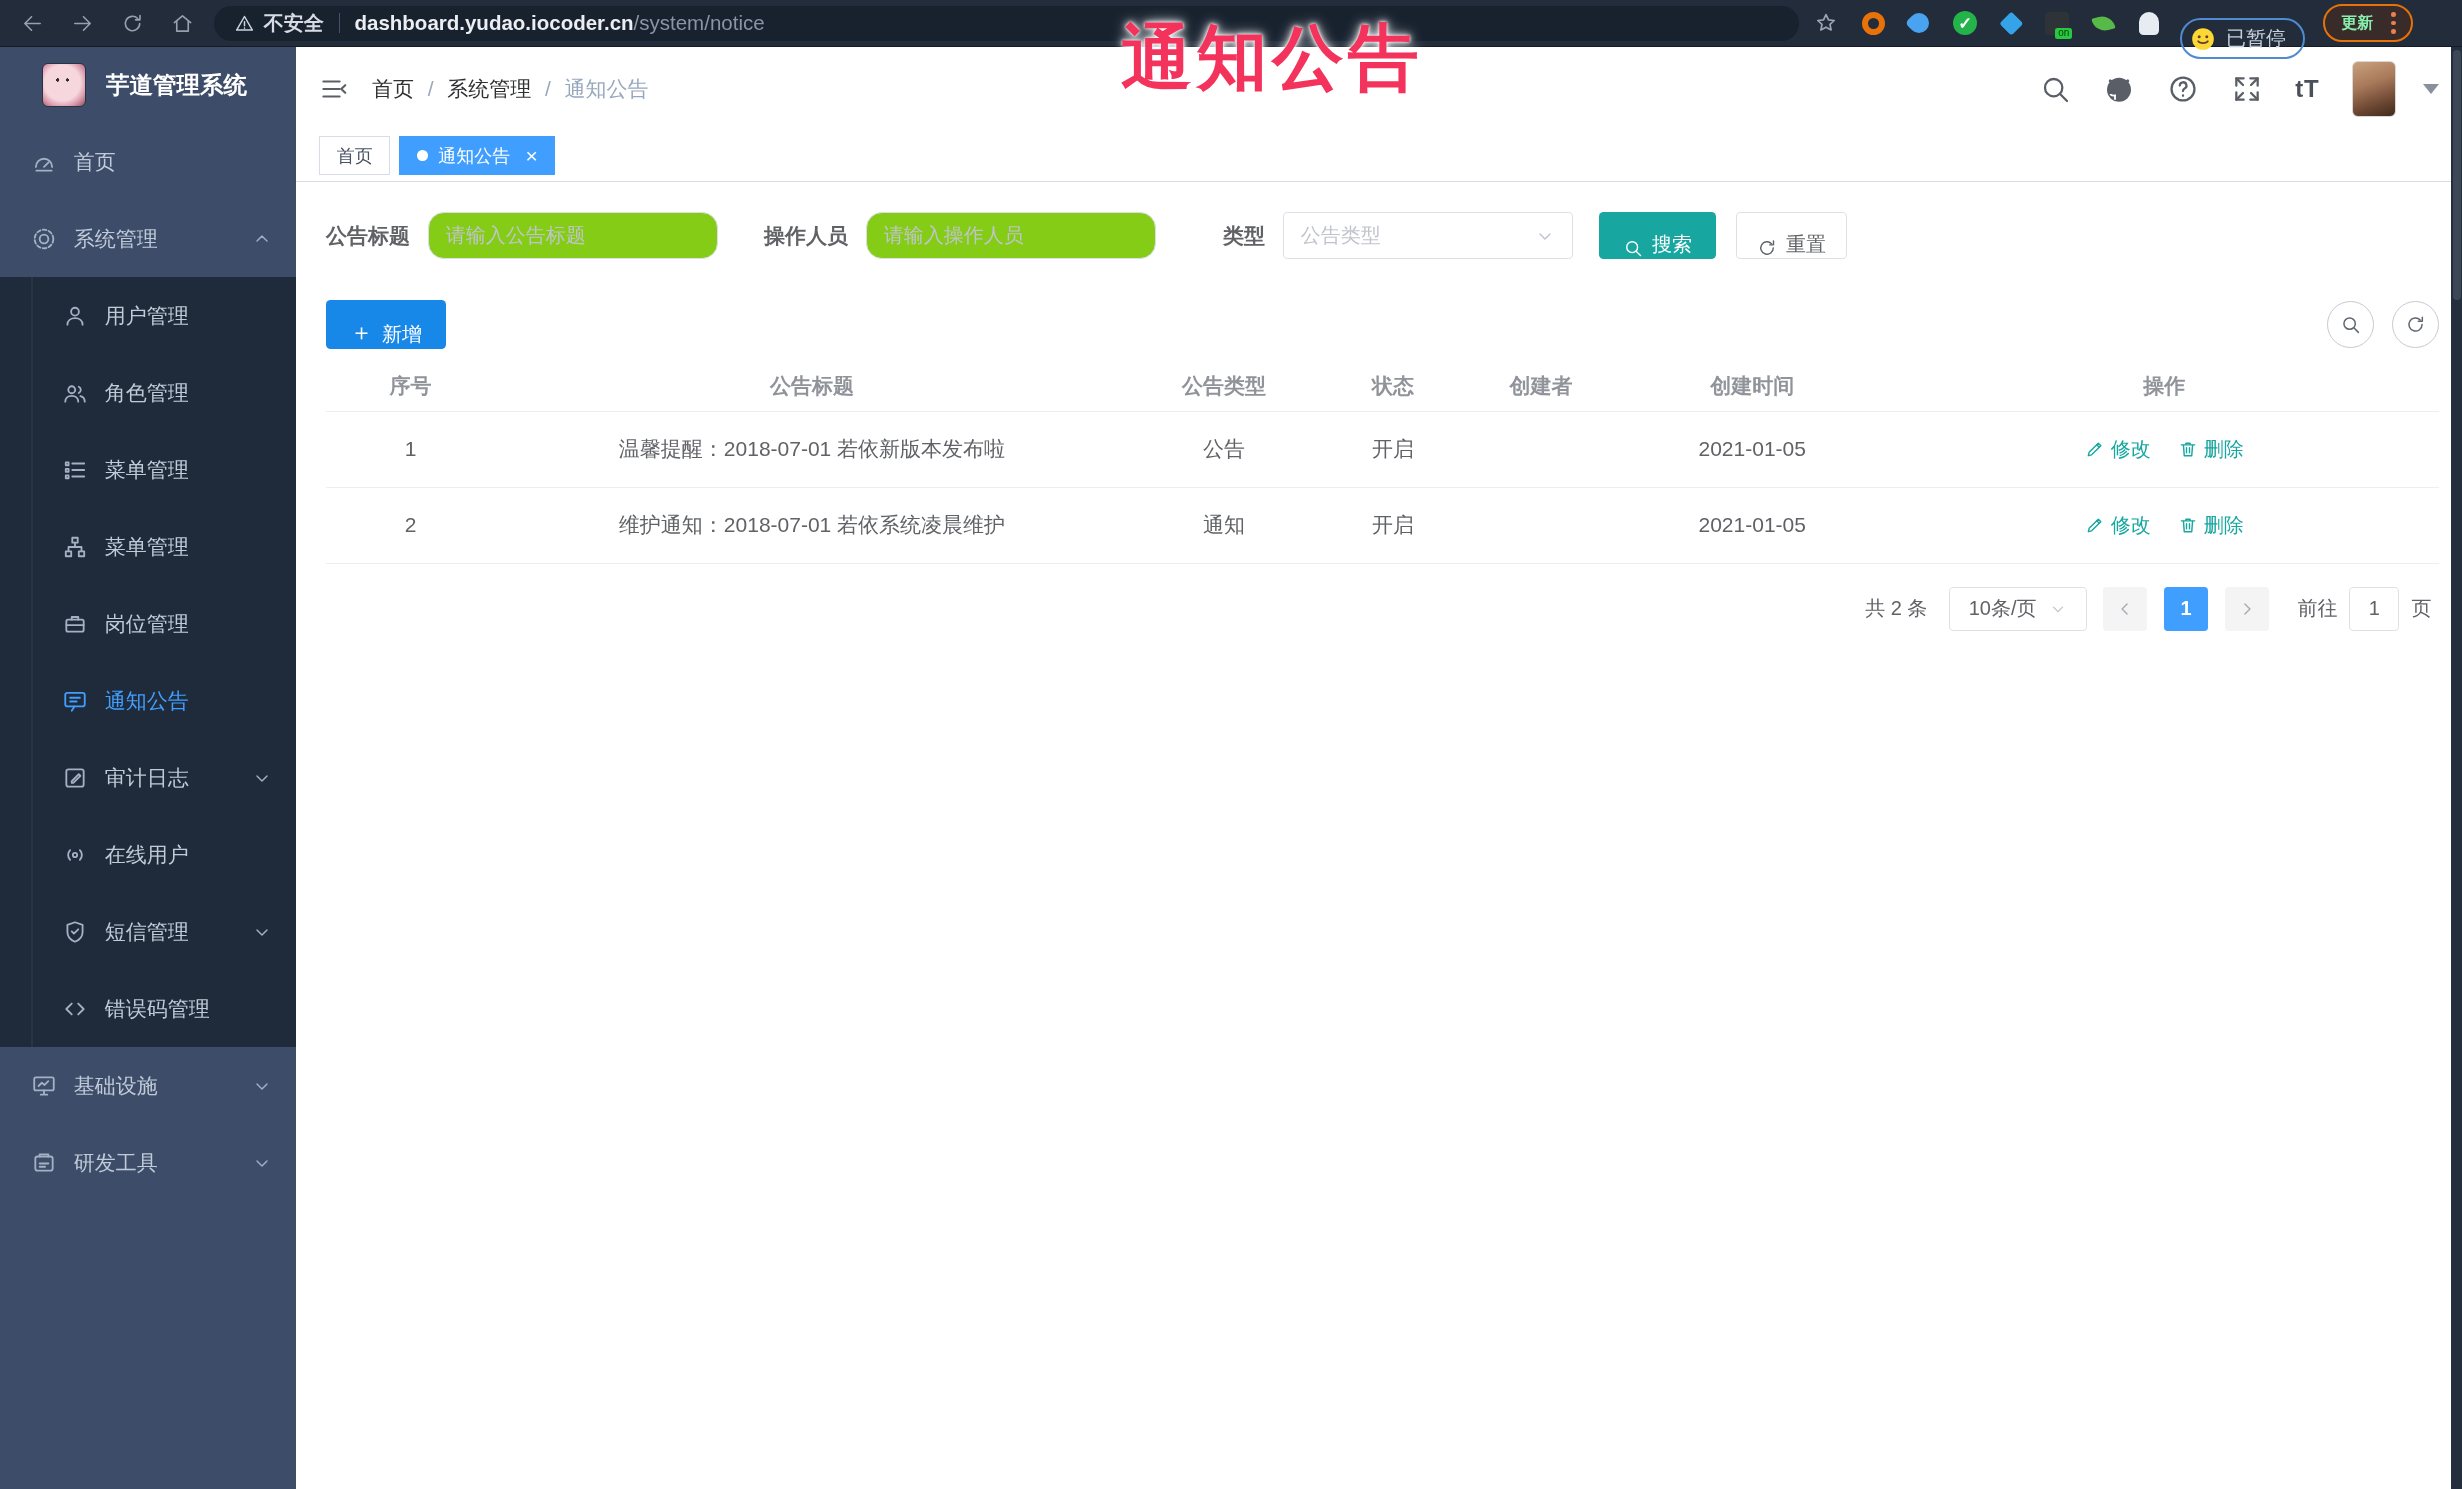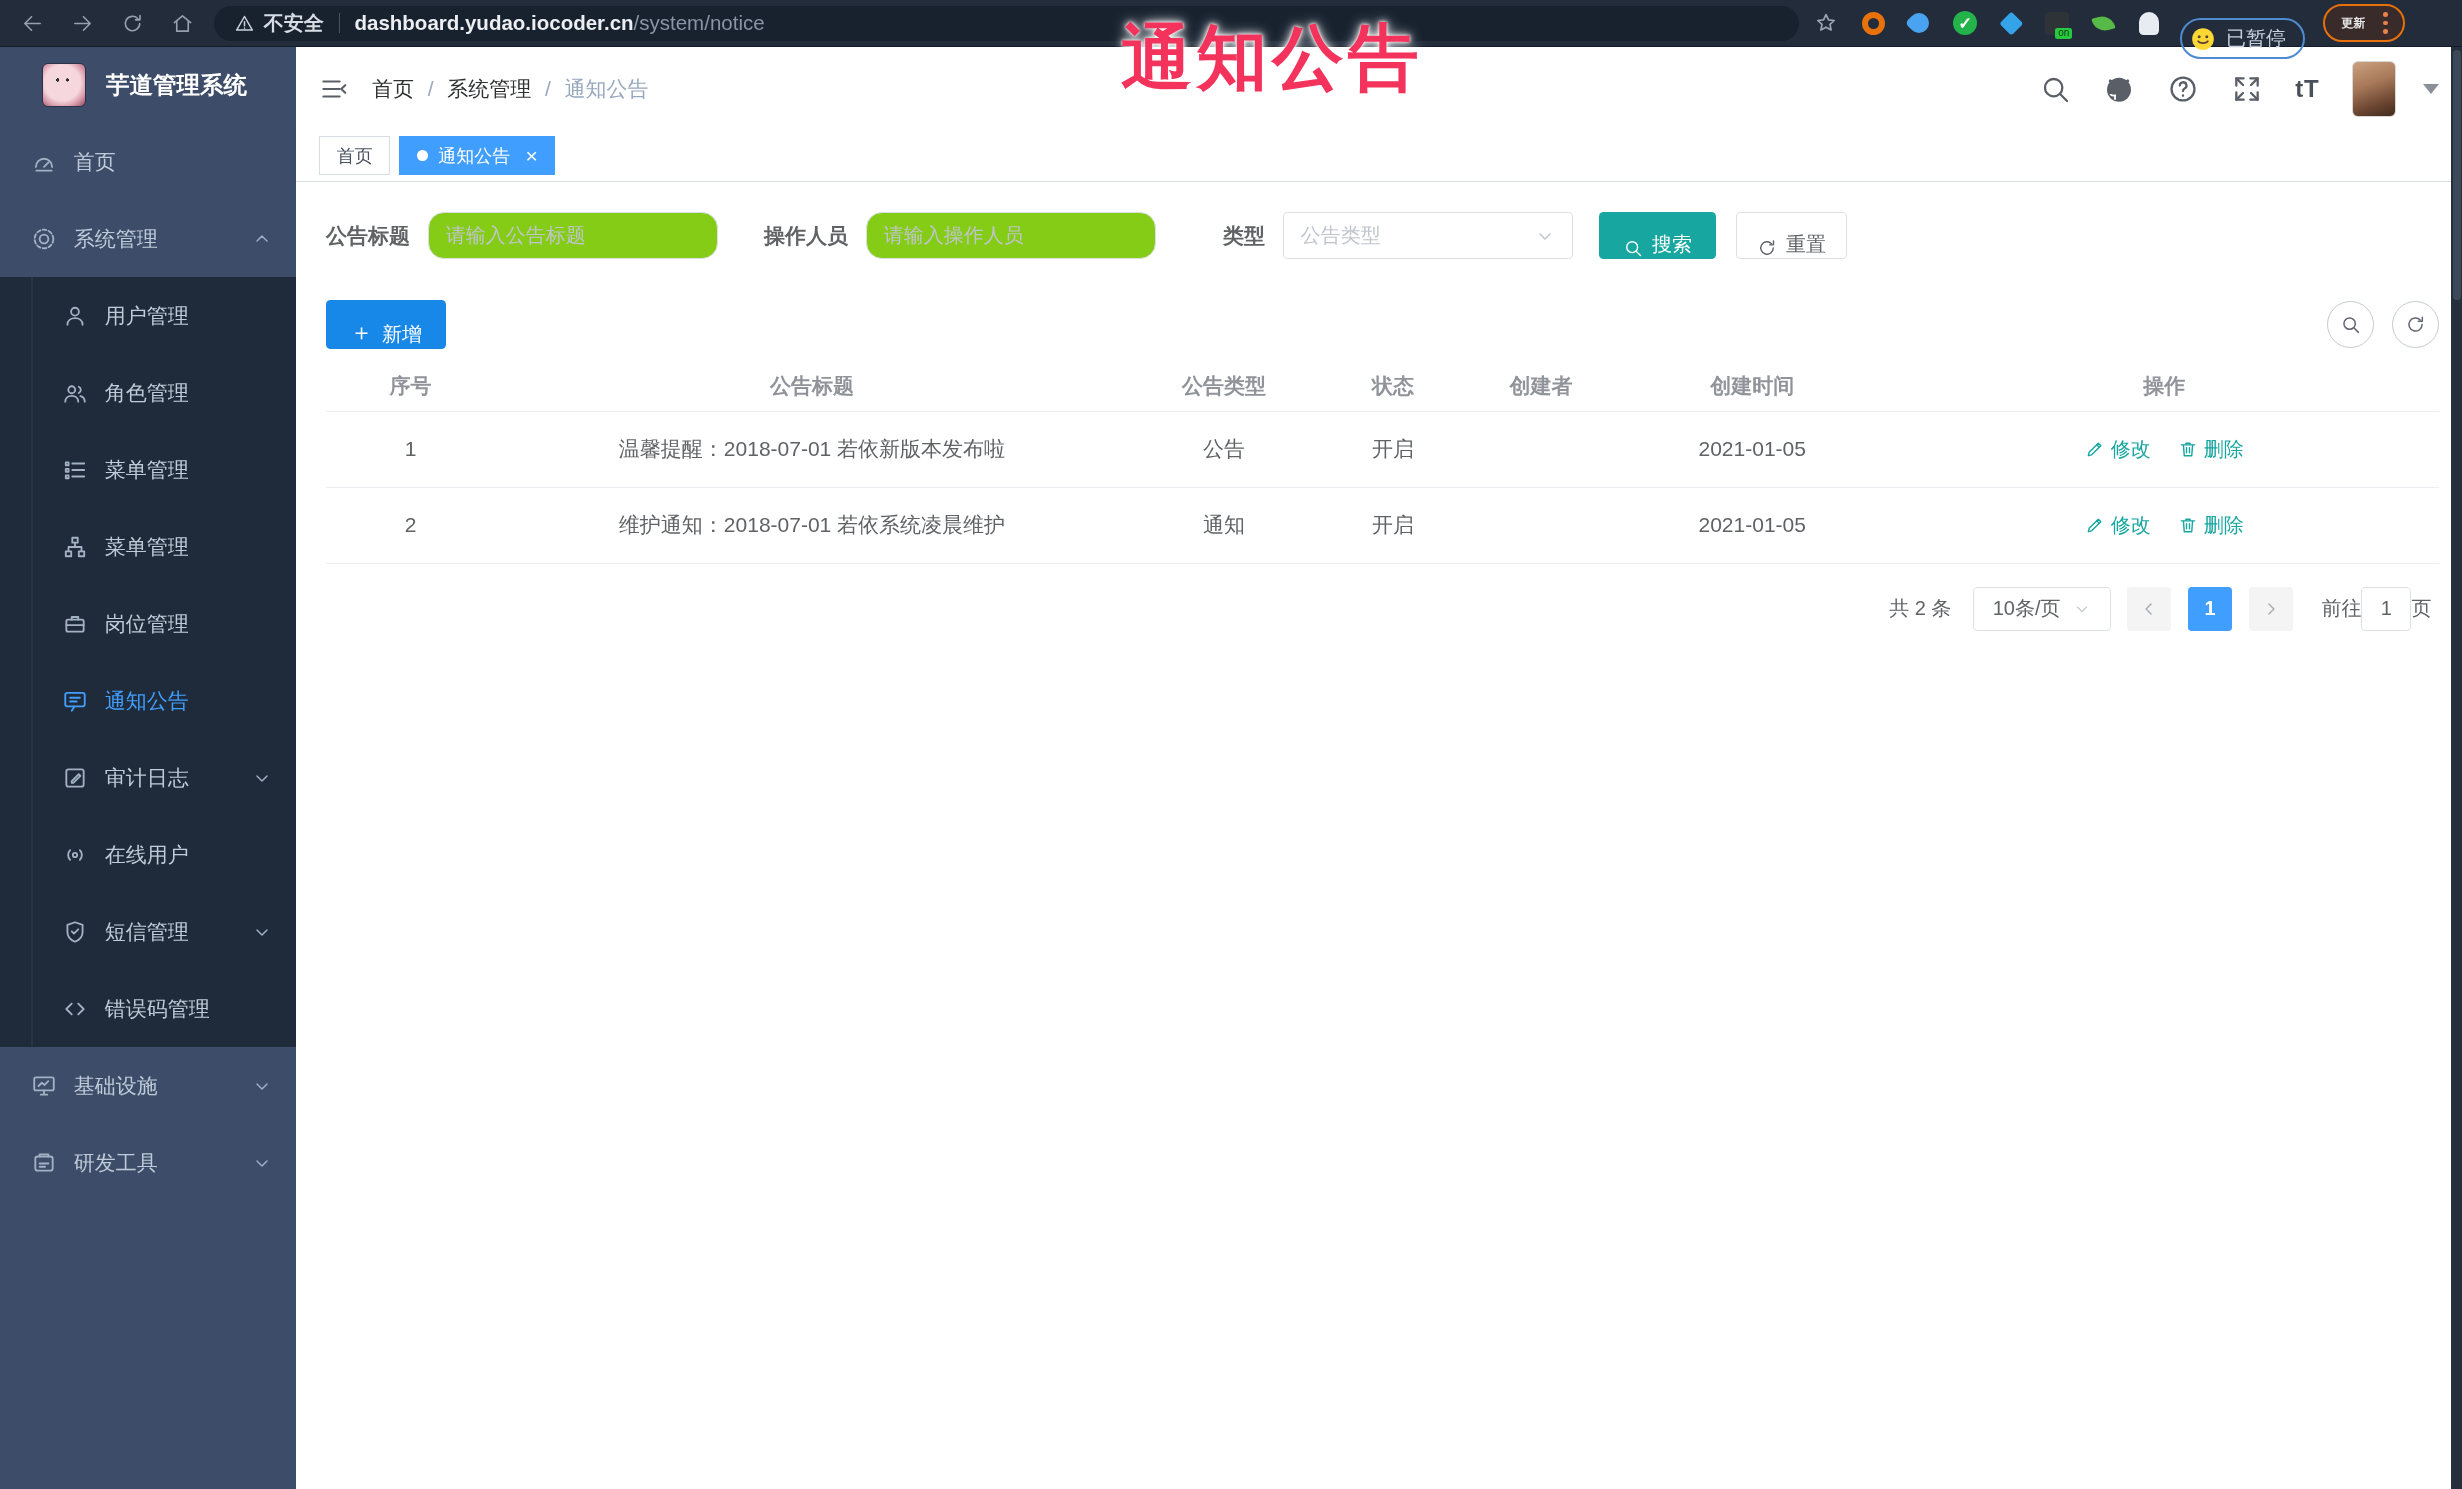--- a/index.html
+++ b/index.html
@@ -29,21 +29,21 @@
   .x-drop { width:20px; height:20px; background:#4aa3f0; border-radius:50% 50% 50% 4.6px; transform:rotate(45deg); }
   .x-green { width:24px; height:24px; background:#23b34a; border-radius:50%; color:#fff; font-size:16.7px; font-weight:700; display:flex; align-items:center; justify-content:center; }
   .x-diam { width:16.7px; height:16.7px; background:#35a3e8; transform:rotate(45deg); border-radius:3px; }
   .x-onbox { width:24px; height:23px; background:#2e3338; border-radius:3.8px; position:relative; }
   .x-onbox em { position:absolute; right:-3px; bottom:-4.6px; background:#27c93f; color:#083b12; font-style:normal; font-size:10px; font-weight:400; padding:0.8px 3px; border-radius:2.3px; line-height:1; }
   .x-leaf { width:21px; height:15px; background:#57b947; border-radius:1.5px 13.7px 1.5px 13.7px; transform:rotate(-15deg); }
   .x-ghost { width:20px; height:23px; background:#e7ecf2; border-radius:10px 10px 4.6px 4.6px; }
   .paused-pill { display:flex; align-items:flex-end; gap:10px; border:2.3px solid #4e8bd1; border-radius:23px; padding:4.6px 16.7px 4.6px 7.6px; color:#c7cfda; font-size:20px;margin-top:31px; }
   .smiley { width:26px; height:26px; }
   .update-pill { display:flex; align-items:center; gap:15px; border:2.3px solid #e8710a; background:#3a2b2b; border-radius:20px; padding:4.6px 12px 4.6px 16.7px; margin-right:7.6px; }
-  .update-label { color:#e5e5e5; font-size:12px; font-weight:700; }
+  .update-label { color:#86efac; font-size:16px; font-weight:700; }
   .kebab { display:flex; flex-direction:column; gap:3.8px; padding:1.5px 3px; }
   .kebab i { width:4.6px; height:4.6px; border-radius:50%; background:#e8824a; }
 
   
   .annotation { position:absolute; left:1121px; top:10.6px; z-index:50; font-size:71px; font-weight:700; color:#f4335d; letter-spacing:4.6px;
     text-shadow:0 0 3px #fff, 0 0 7.6px rgba(255,255,255,.95), 0 0 13.7px rgba(255,255,255,.8); }
 
   
   .app { position:absolute; left:0; top:47px; width:2462px; height:1443px; display:flex; }
 
@@ -123,21 +123,21 @@
   .op-link svg { width:20px; height:20px; }
 
   
   .pagination { margin-top:23px; display:flex; align-items:center; justify-content:flex-end; gap:16.7px; font-size:20px; color:#606266; padding-right:7.6px; }
   .pg-total { margin-right:4.6px; }
   .pg-size { width:138px; height:44px; border:0.8px solid #dcdfe6; border-radius:4.6px; display:flex; align-items:center; justify-content:center; gap:12px; cursor:pointer; }
   .pg-size .chev { color:#c0c4cc; } .pg-size .chev svg { width:18px; height:18px; }
   .pg-btn { width:44px; height:44px; border-radius:3.8px; background:#f4f4f5; color:#a8abb5; display:flex; align-items:center; justify-content:center; cursor:pointer; }
   .pg-btn svg { width:20px; height:20px; }
   .pg-page { width:44px; height:44px; border-radius:3.8px; background:#409eff; color:#fff; font-weight:700; display:flex; align-items:center; justify-content:center; cursor:pointer; }
-  .pg-goto { display:flex; align-items:center; margin-left:12px; }
+  .pg-goto { display:flex; align-items:center; gap:12px; margin-left:12px; }
   .pg-input { width:50px; height:44px; border:0.8px solid #dcdfe6; border-radius:4.6px; text-align:center; font-size:20px; color:#606266; outline:none; }
 
   
   .win-scroll { position:absolute; right:0; top:47px; width:10.6px; height:1443px; background:#242e3d; z-index:6; }
   .win-scroll .thumb { position:absolute; top:3px; left:1.5px; width:7.6px; height:250px; border-radius:3.8px; background:#3c4758; }
 </style>
 </head>
 <body>
 
 <div class="bbar">

